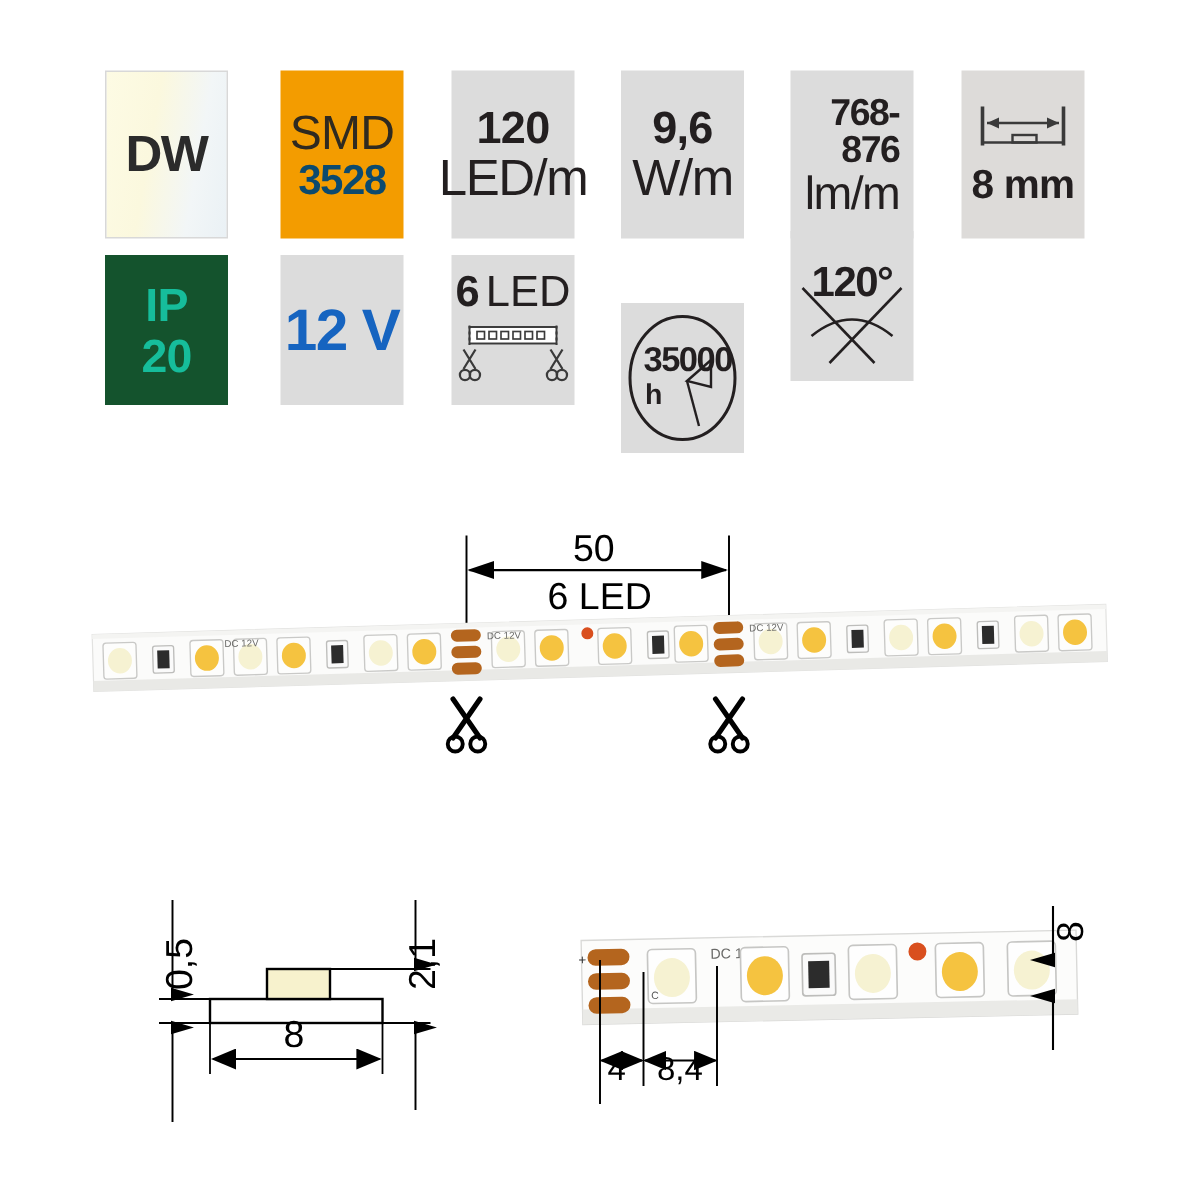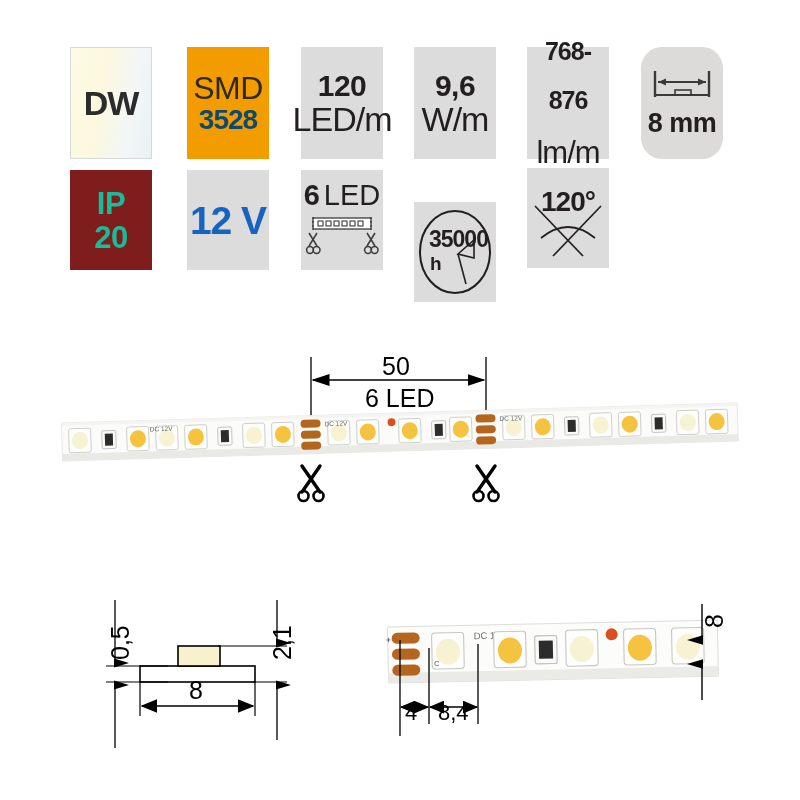--- a/index.html
+++ b/index.html
@@ -21,28 +21,28 @@
   }
   .badge.r2{height:100px;}
   .badge .big{font-size:30px;font-weight:bold;letter-spacing:-0.5px;}
 
   .b-dw{background:linear-gradient(100deg,#fdfbe4 0%,#fbf8de 38%,#f2f6f7 72%,#eaf1f5 100%);
         border:1px solid #d8d8d8;}
   .b-dw .dw{font-size:34px;font-weight:bold;color:#2b2b2b;letter-spacing:-1px;}
   .b-smd{background:#f39c00;}
   .b-smd .smd{font-size:32px;color:#2f2a20;letter-spacing:-0.5px;}
   .b-smd .num{font-size:28px;font-weight:bold;color:#0c4a6e;letter-spacing:-1px;margin-top:2px;}
-  .b-ip{background:#7f1d1d;}
+  .b-ip{background:#14532d;}
   .b-ip .ip,.b-ip .n20{color:#16bd9b;font-weight:bold;font-size:31px;letter-spacing:-0.5px;}
   .b-ip .n20{margin-top:3px;}
   .b-12v{background:#dcdcdc;}
   .b-12v .v{color:#1664c0;font-weight:bold;font-size:39px;letter-spacing:-1px;}
-  .b-8mm{background:#dddbd9;border-radius:21px;}
-
-  .lines{display:flex;flex-direction:column;align-items:center;gap:24px;}
+  .b-8mm{background:#dddbd9;}
+
+  .lines{display:flex;flex-direction:column;align-items:flex-end;}
   .lm1,.lm2{font-size:25px;font-weight:bold;letter-spacing:-1px;}
   .lm3{font-size:31px;font-weight:normal;letter-spacing:-1px;}
   .ledm{font-size:34px;font-weight:normal;letter-spacing:-1px;margin-top:1px;}
 
   .mm8{font-size:27px;font-weight:bold;letter-spacing:-0.5px;margin-top:7px;}
   .sixled{display:flex;align-items:baseline;}
   .sixled .six{font-size:29px;font-weight:bold;}
   .sixled .led{font-size:29px;font-weight:normal;margin-left:4px;}
   .hrs{position:absolute;}
   .hrs .n35{font-size:23px;font-weight:bold;letter-spacing:-1px;}
@@ -148,21 +148,21 @@
       <path d="M44,52 L52,82" stroke="#231f20" stroke-width="1.6" fill="none"></path>
     </svg>
     <div class="hrs" style="left:8px;top:26px;width:82px;text-align:left;padding-left:7px;box-sizing:border-box;">
       <span class="n35">35000</span>
     </div>
     <div class="hrs" style="left:8px;top:52px;width:82px;text-align:left;padding-left:8px;box-sizing:border-box;">
       <span class="h">h</span>
     </div>
   </div>
 
-  <div class="badge r2" style="left:527px;top:168px;position:absolute;">
+  <div class="badge r2" style="left:527px;top:154px;position:absolute;">
     <svg class="svg-abs" width="82" height="100" viewBox="0 0 82 100">
       <path d="M8,38 L56,88" stroke="#231f20" stroke-width="1.7" fill="none"></path>
       <path d="M74,38 L26,88" stroke="#231f20" stroke-width="1.7" fill="none"></path>
       <path d="M14,70 Q41,48 68,70" stroke="#231f20" stroke-width="1.7" fill="none"></path>
     </svg>
     <div style="position:absolute;left:0;top:20px;width:82px;text-align:center;">
       <span class="deg120">120°</span>
     </div>
   </div>
 

